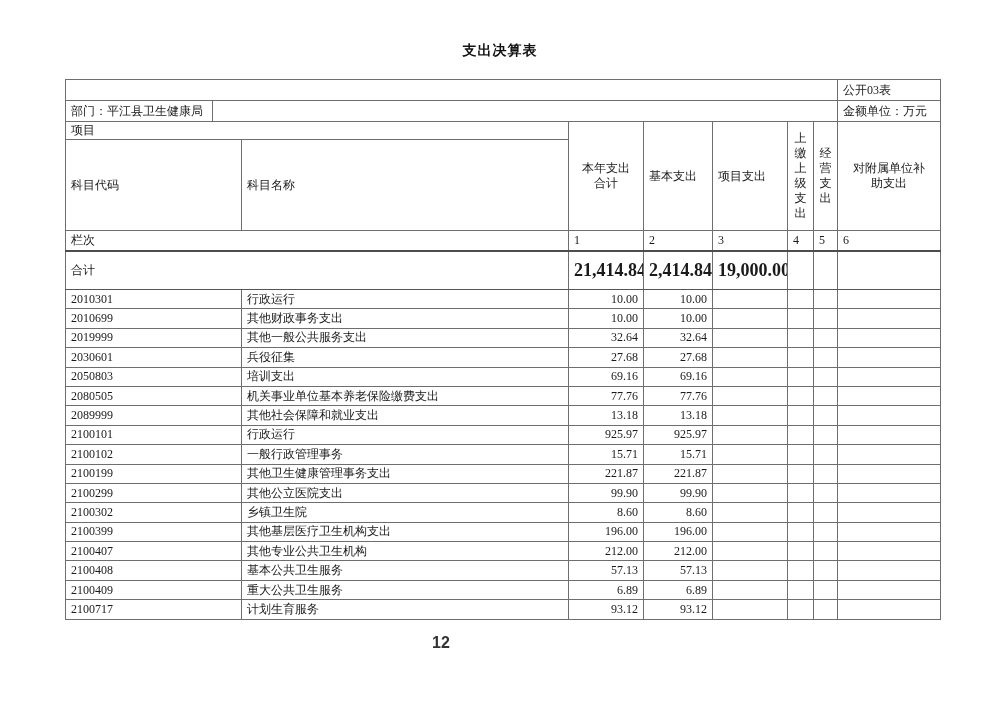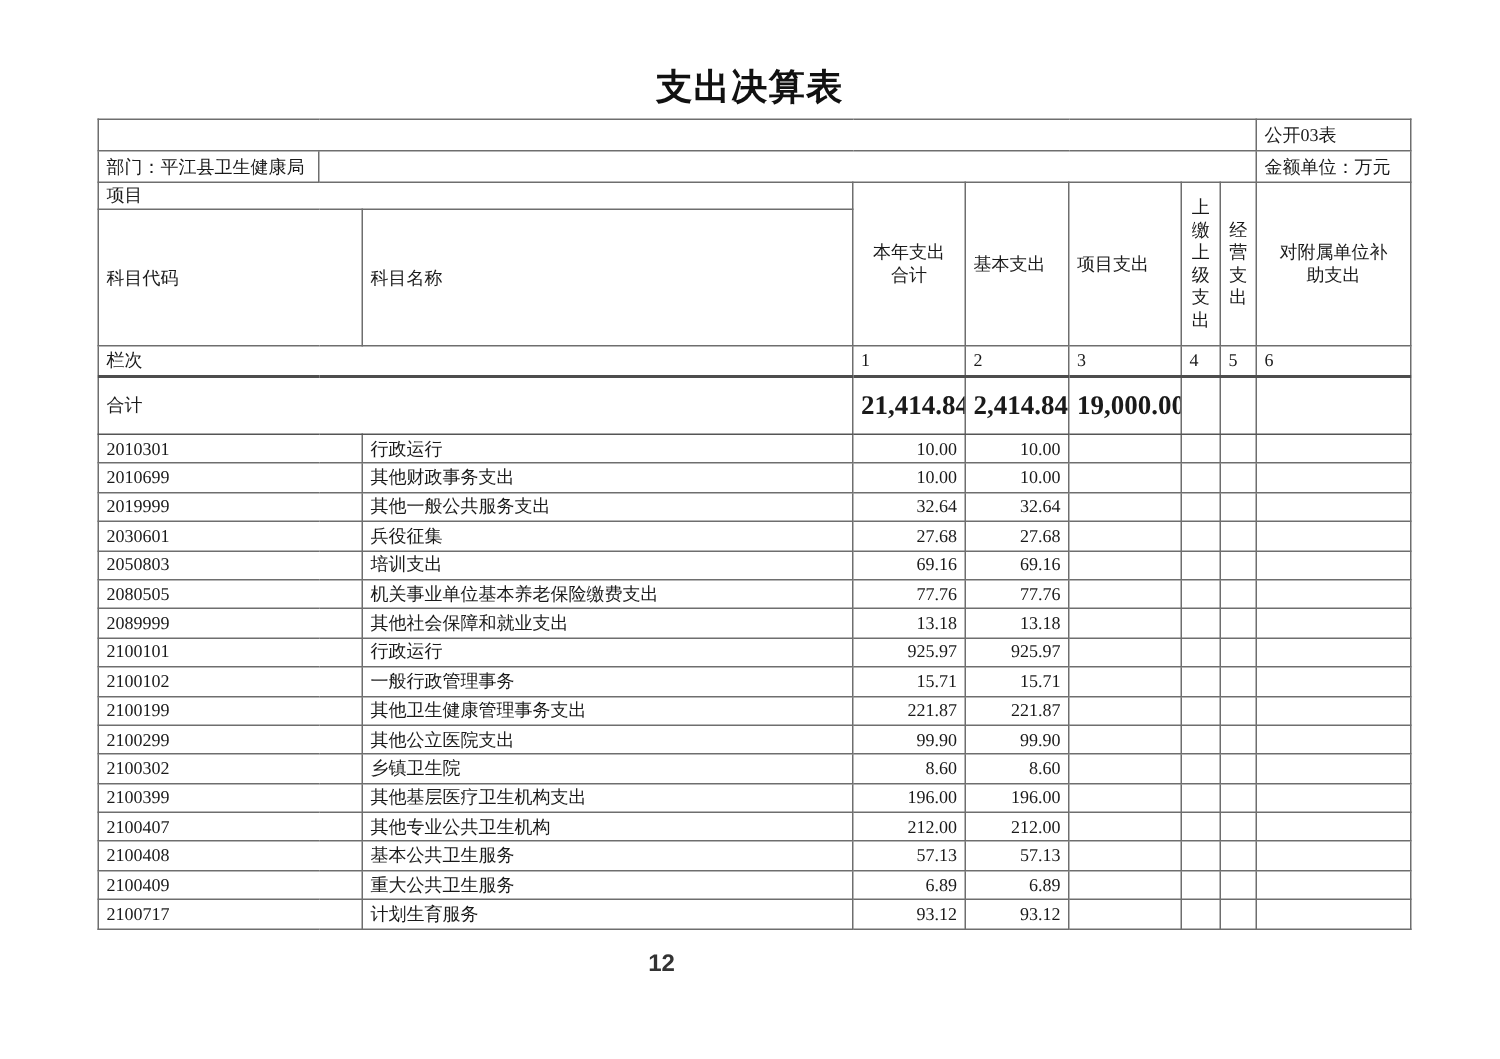--- a/index.html
+++ b/index.html
@@ -9,21 +9,21 @@
     font-family: "Liberation Serif", "DejaVu Serif", serif;
     color: #1a1a1a;
     overflow: hidden;
   }
   .doc-title {
     position: absolute;
     top: 42px; left: 0; width: 1000px;
     text-align: center;
     font-family: "Liberation Sans", "DejaVu Sans", sans-serif;
     font-weight: 700;
-    font-size: 24px;
+    font-size: 14px;
     letter-spacing: 1px;
     color: #111;
   }
   table.main {
     position: absolute;
     left: 65px; top: 79px;
     width: 875px;
     border-collapse: collapse;
     table-layout: fixed;
     border: 1.5px solid #4d4d4d;

